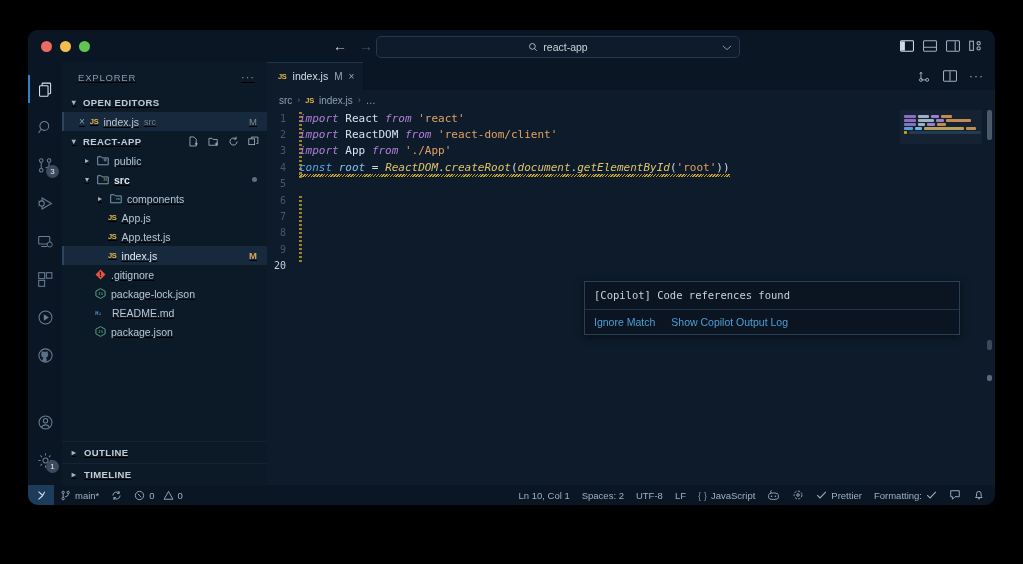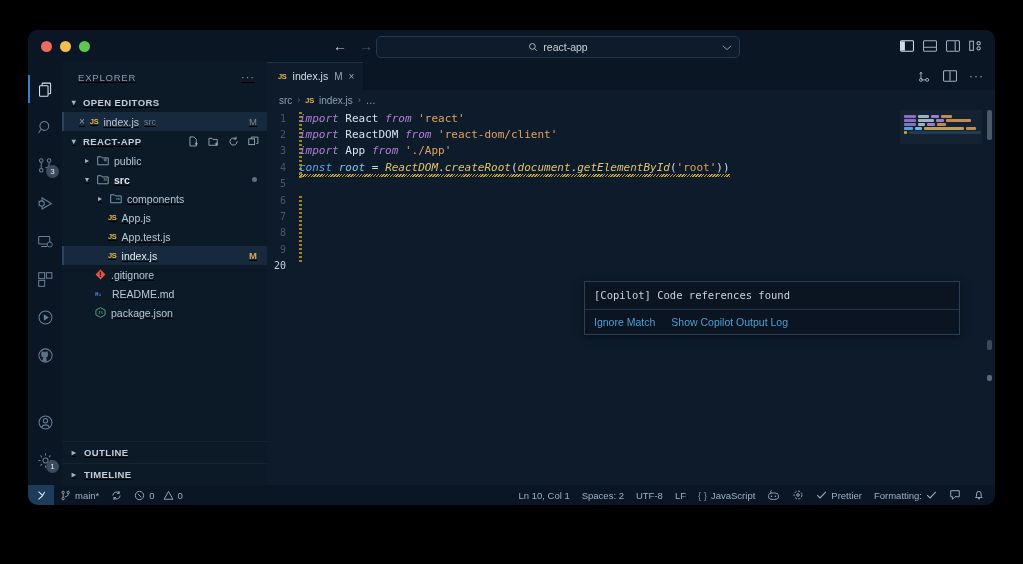--- a/index.html
+++ b/index.html
@@ -656,20 +656,29 @@
             <span>
               <svg width="11" height="11" viewBox="0 0 12 12">
                   <polygon points="6,0.6 11.4,6 6,11.4 0.6,6" fill="#e8533a"></polygon>
                   <rect x="5.3" y="3" width="1.2" height="4" fill="#0c1a28"></rect>
                   <rect x="5.3" y="7.6" width="1.2" height="1.2" fill="#0c1a28"></rect>
                 </svg>
             </span>
             <span>.gitignore</span>
           </div>
 
+          <div class="row" style="padding-left:33px;">
+            <span>
+              <svg width="11" height="11" viewBox="0 0 12 12">
+                  <polygon points="6,0.7 11,3.4 11,8.6 6,11.3 1,8.6 1,3.4" fill="none" stroke="#5eb58b" stroke-width="0.95"></polygon>
+                  <text x="3.2" y="8" font-size="4.6" fill="#5eb58b" font-family="monospace">JS</text>
+                </svg>
+            </span>
+            <span>package-lock.json</span>
+          </div>
 
           <div class="row" style="padding-left:33px;">
             <span>
               <svg width="12" height="11" viewBox="0 0 14 12">
                   <text x="0.4" y="8.6" font-size="6" fill="#4a90d9" font-family="monospace" font-weight="bold">M↓</text>
                 </svg>
             </span>
             <span>README.md</span>
           </div>
 

